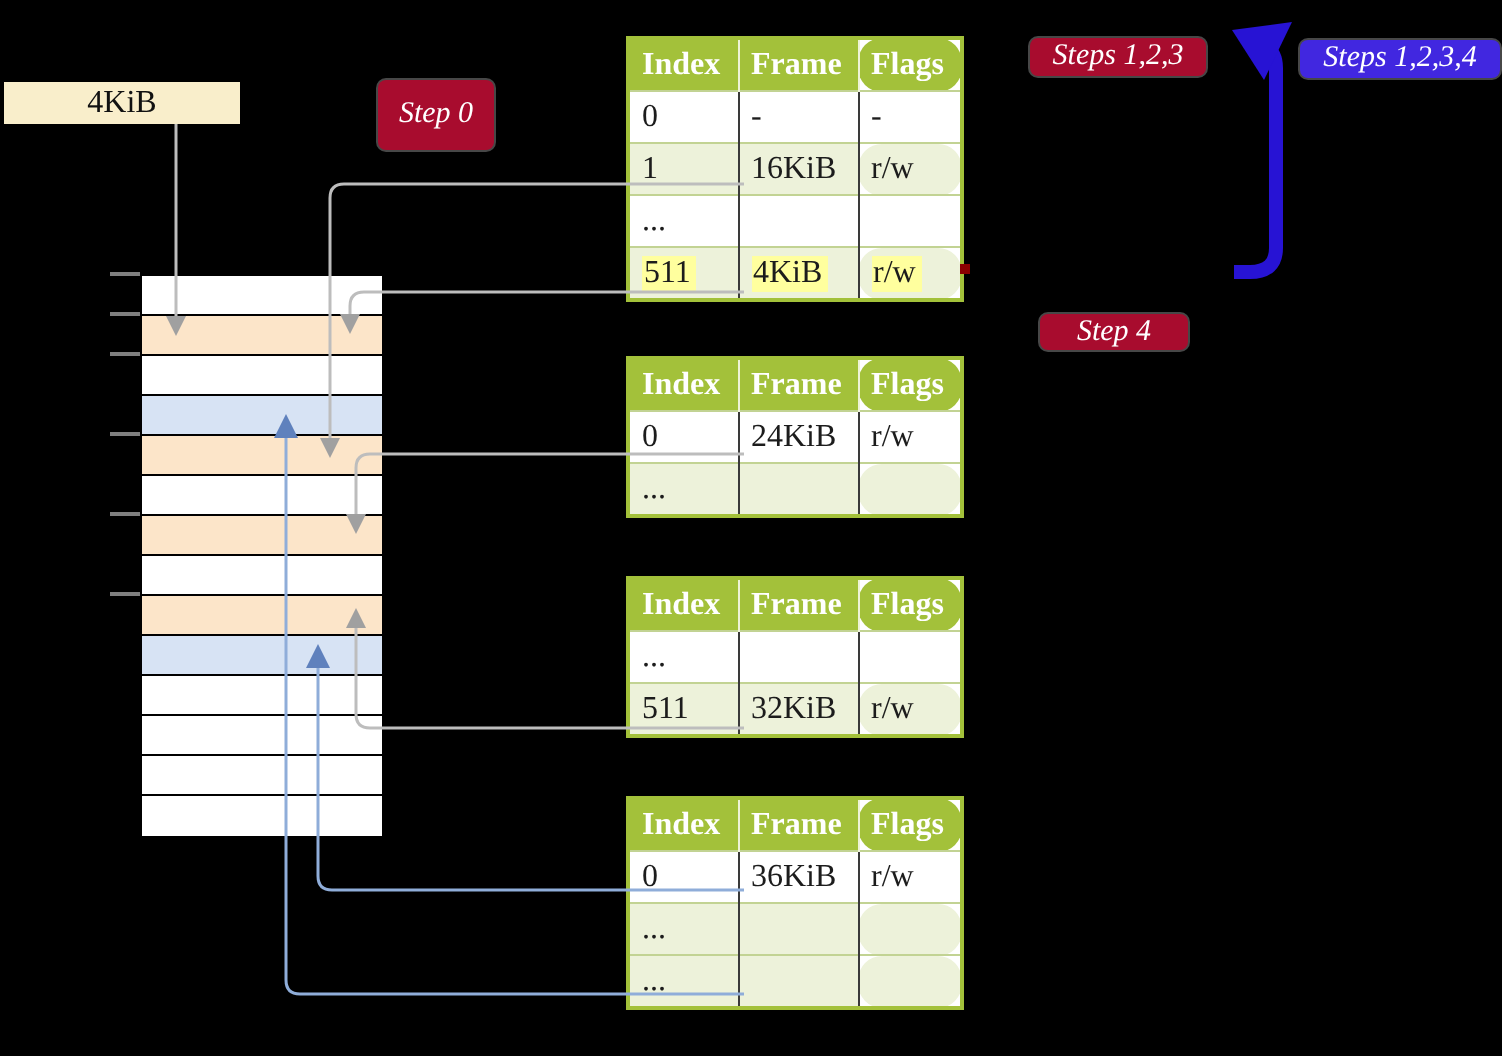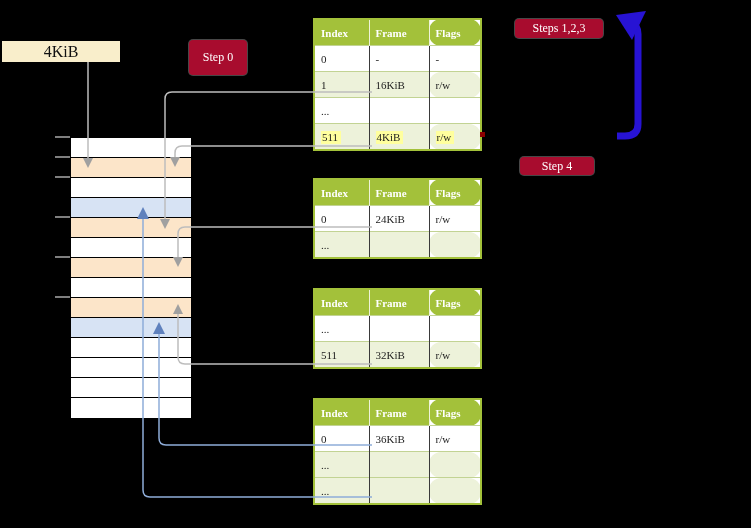--- a/index.html
+++ b/index.html
@@ -1,40 +1,40 @@
 <!DOCTYPE html>
 <html><head>
 <meta charset="utf-8">
 <style>
   html,body{margin:0;padding:0;background:#000;}
   #stage{position:relative;width:751px;height:528px;background:#000;overflow:hidden;
          font-family:"Liberation Serif", serif;}
   
   .plabel{position:absolute;left:2px;top:41px;width:118px;height:21px;background:#f9eecb;
           color:#111;font-size:16px;display:flex;align-items:center;justify-content:center;}
-  .badge{position:absolute;color:#fff;font-size:12px;display:flex;align-items:center;
-         justify-content:center;border-radius:4px;box-shadow:0 0 0 1px rgba(255,255,255,.28);}
+  .badge{position:absolute;color:#fff;font-size:15px;display:flex;align-items:center;
+         justify-content:center;border-radius:4px;box-shadow:0 0 0 1px rgba(255,255,255,.28);font-style:italic;}
   .badge.red{background:#a80c2e;}
   .badge.blue{background:#4127e0;}
   #step0{left:189px;top:40px;width:58px;height:35px;}
   #steps123{left:515px;top:19px;width:88px;height:19px;}
   #steps1234{left:650px;top:20px;width:100px;height:19px;}
   #step4{left:520px;top:157px;width:74px;height:18px;}
   
   #memcol{position:absolute;left:70px;top:137px;width:120px;height:280px;
           border:1px solid #000;background:#fff;}
   .mrow{height:19px;border-bottom:1px solid #000;background:#fff;}
   .mrow:last-child{border-bottom:none;}
   .f-white{background:#ffffff;}
   .f-peach{background:#fce5c9;}
   .f-blue{background:#d7e3f4;}
   .tick{position:absolute;left:55px;width:15px;height:2px;background:#7f7f7f;}
   
   table.ptable{position:absolute;left:313px;border-collapse:collapse;table-layout:fixed;
-               width:167px;background:#fff;border:2px solid #a3c13a;font-size:11px;color:#1c1c1c;}
+               width:167px;background:#fff;border:2px solid #a3c13a;font-size:16px;color:#1c1c1c;}
   table.ptable td{height:25px;padding:0 0 0 6px;border-right:1px solid #3a3a3a;
                   border-top:1px solid #c2d393;overflow:hidden;white-space:nowrap;}
   table.ptable td:last-child{border-right:none;border-radius:12px;}
   table.ptable tr.hrow td{background:#a3c13a;color:#fff;font-weight:bold;
                           border-right:1px solid #eef3d8;border-top:none;}
   table.ptable tr.hrow td:last-child{border-right:none;}
   tr.rw td{background:#ffffff;}
   tr.rg td{background:#edf2da;}
   #t1{top:18px;} #t2{top:178px;} #t3{top:288px;} #t4{top:398px;}
   .hl{background:#ffff9e;padding:0 3px 1px 1px;}
@@ -68,20 +68,21 @@
   <div class="tick" style="top:176px"></div>
   <div class="tick" style="top:216px"></div>
   <div class="tick" style="top:256px"></div>
   <div class="tick" style="top:296px"></div>
 
   <div class="plabel">
     <span>4KiB</span>
   </div>
   <div id="step0" class="badge red">Step 0</div>
   <div id="steps123" class="badge red">Steps 1,2,3</div>
+  <div id="steps1234" class="badge blue">Steps 1,2,3,4</div>
   <div id="step4" class="badge red">Step 4</div>
 
   <table id="t1" class="ptable">
     <colgroup>
         <col class="c1">
         <col class="c2">
         <col class="c3">
       </colgroup>
     <tbody>
         <tr class="hrow">

